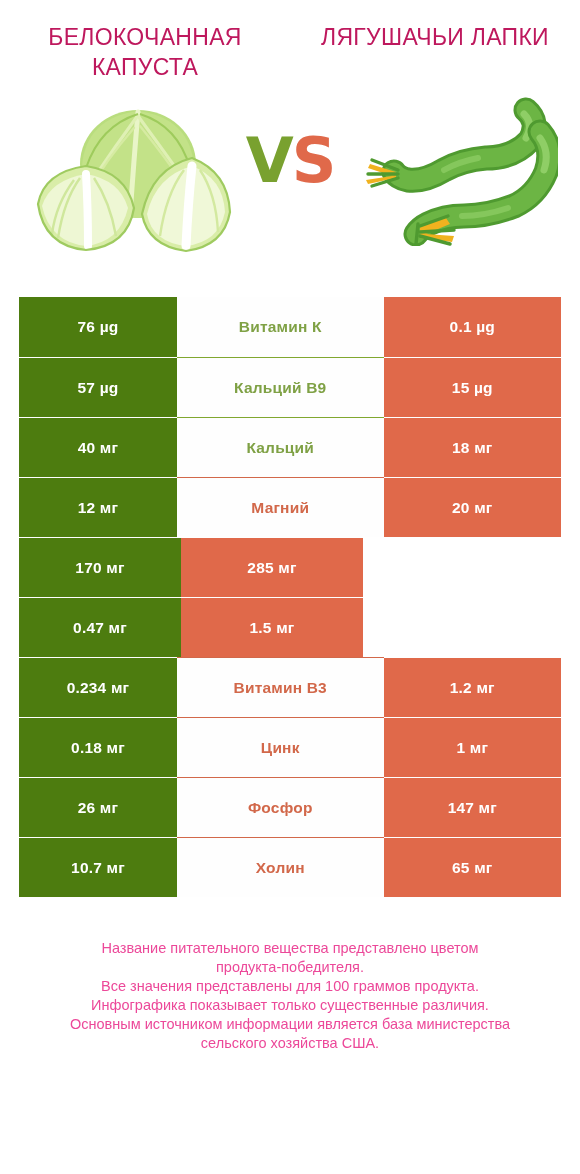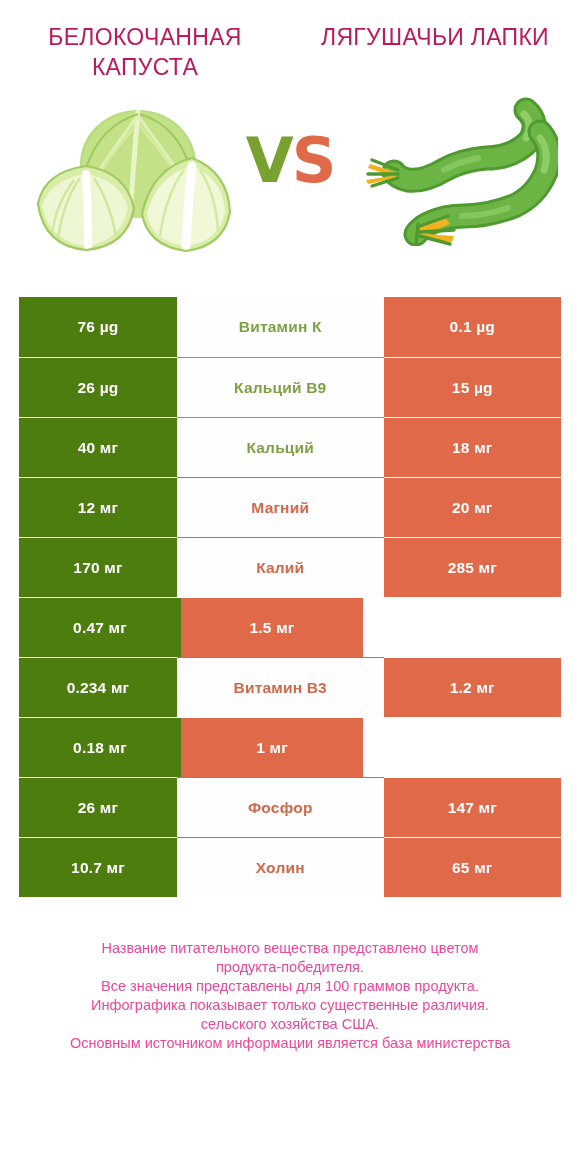--- a/index.html
+++ b/index.html
@@ -191,64 +191,64 @@
   </div>
 </div>
 
 <div class="table" id="table-body">
     <div class="row win-left">
       <div class="cell cell-left">76 µg</div>
       <div class="cell cell-mid">Витамин К</div>
       <div class="cell cell-right">0.1 µg</div>
     </div>
     <div class="row win-left">
-      <div class="cell cell-left">26 µg</div>
+      <div class="cell cell-left">57 µg</div>
       <div class="cell cell-mid">Кальций B9</div>
       <div class="cell cell-right">15 µg</div>
     </div>
     <div class="row win-left">
       <div class="cell cell-left">40 мг</div>
       <div class="cell cell-mid">Кальций</div>
       <div class="cell cell-right">18 мг</div>
     </div>
     <div class="row win-right">
       <div class="cell cell-left">12 мг</div>
       <div class="cell cell-mid">Магний</div>
       <div class="cell cell-right">20 мг</div>
     </div>
     <div class="row win-right">
       <div class="cell cell-left">170 мг</div>
-      <div class="cell cell-mid">Калий</div>
       <div class="cell cell-right">285 мг</div>
     </div>
     <div class="row win-right">
       <div class="cell cell-left">0.47 мг</div>
       <div class="cell cell-right">1.5 мг</div>
     </div>
     <div class="row win-right">
       <div class="cell cell-left">0.234 мг</div>
       <div class="cell cell-mid">Витамин B3</div>
       <div class="cell cell-right">1.2 мг</div>
     </div>
     <div class="row win-right">
       <div class="cell cell-left">0.18 мг</div>
+      <div class="cell cell-mid">Цинк</div>
       <div class="cell cell-right">1 мг</div>
     </div>
     <div class="row win-right">
       <div class="cell cell-left">26 мг</div>
       <div class="cell cell-mid">Фосфор</div>
       <div class="cell cell-right">147 мг</div>
     </div>
     <div class="row win-right">
       <div class="cell cell-left">10.7 мг</div>
       <div class="cell cell-mid">Холин</div>
       <div class="cell cell-right">65 мг</div>
     </div>
   </div>
 
 <div class="footnote" id="footnote">
     <p>Название питательного вещества представлено цветом</p>
     <p>продукта-победителя.</p>
     <p>Все значения представлены для 100 граммов продукта.</p>
     <p>Инфографика показывает только существенные различия.</p>
+    <p>Основным источником информации является база министерства</p>
     <p>сельского хозяйства США.</p>
-    <p>Основным источником информации является база министерства</p>
   </div>
 
 </body></html>

